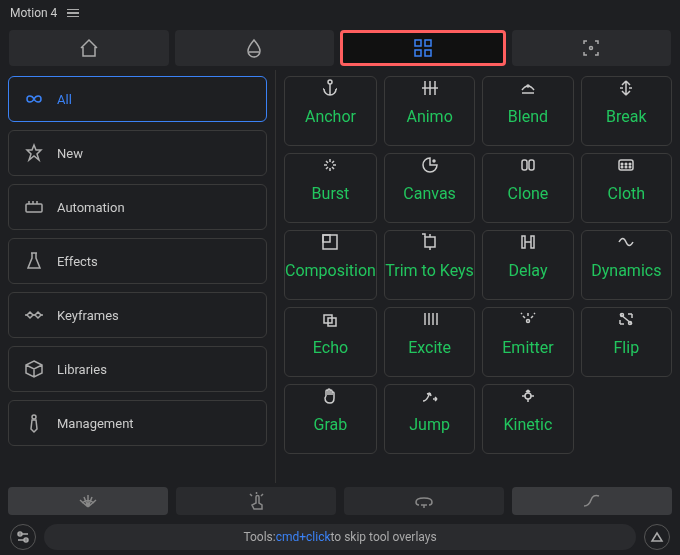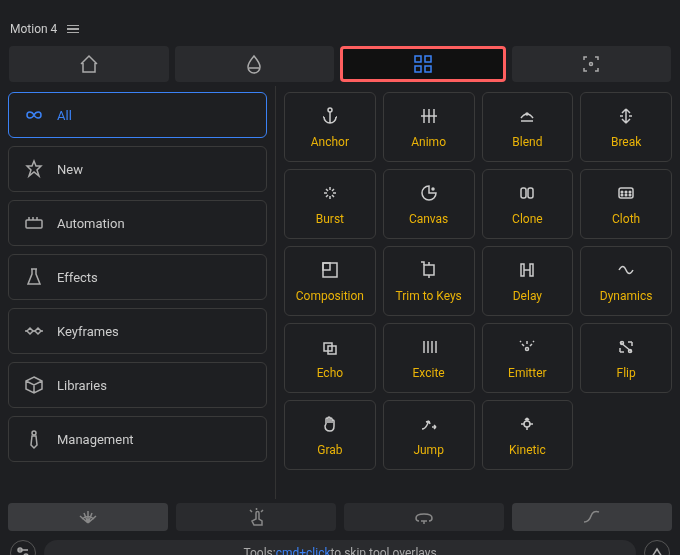--- a/index.html
+++ b/index.html
@@ -1,35 +1,35 @@
 <!DOCTYPE html>
 <html><head>
 <meta charset="utf-8">
 <style>
 * { margin: 0; padding: 0; box-sizing: border-box; }
 body { width: 680px; height: 555px; background: #1e1f22; font-family: -apple-system, Segoe UI, Roboto, sans-serif; color: #b8b8b8; overflow: hidden; }
-.header { display: flex; align-items: center; height: 26px; padding: 0 10px; gap: 10px; font-size: 12px; color: #ccc; margin-top: 16px; }
+.header { display: flex; align-items: center; height: 26px; padding: 0 10px; gap: 10px; font-size: 12px; color: #ccc; }
 .header .menu-icon { display: flex; flex-direction: column; gap: 2px; cursor: pointer; }
 .header .menu-icon span { width: 12px; height: 1.5px; background: #aaa; display: block; }
 .topnav { display: flex; gap: 0; padding: 4px 6px; height: 44px; align-items: stretch; }
 .topnav .tab { flex: 1; display: flex; align-items: center; justify-content: center; background: #2a2b2e; margin: 0 3px; border-radius: 4px; cursor: pointer; }
 .topnav .tab.highlighted { border: 3px solid #ff5f5f; background: #111; }
 .topnav .tab.highlighted svg { stroke: #3b82f6; }
 .topnav svg { stroke: #aaa; fill: none; stroke-width: 1.5; }
 .main { display: flex; height: calc(100% - 26px - 44px - 36px - 36px); }
 .sidebar { width: 276px; padding: 6px 8px; display: flex; flex-direction: column; gap: 8px; overflow-y: auto; border-right: 1px solid #333; text-align: right; }
 .sidebar::-webkit-scrollbar { width: 6px; }
 .sidebar::-webkit-scrollbar-thumb { background: #555; border-radius: 3px; }
 .cat { display: flex; align-items: center; gap: 12px; height: 46px; border: 1px solid #3a3a3a; border-radius: 6px; padding: 0 14px; cursor: pointer; font-size: 13px; color: #ccc; }
 .cat.active { border-color: #3b82f6; color: #3b82f6; }
 .cat.active svg { stroke: #3b82f6; }
 .cat svg { stroke: #aaa; fill: none; stroke-width: 1.5; }
 .grid-wrap { flex: 1; overflow-y: auto; padding: 6px 8px; }
 .grid { display: grid; grid-template-columns: repeat(4, 1fr); gap: 7px; }
-.tool { border: 1px solid #3a3a3a; border-radius: 6px; height: 70px; display: flex; flex-direction: column; align-items: center; justify-content: center; gap: 8px; cursor: pointer; font-size: 12px; color: #eab308; }
+.tool { border: 1px solid #3a3a3a; border-radius: 6px; height: 70px; display: flex; flex-direction: column; align-items: center; justify-content: flex-start; gap: 8px; cursor: pointer; font-size: 16px; color: #22c55e; }
 .tool svg { stroke: #ccc; fill: none; stroke-width: 1.5; }
 .bottomnav { display: flex; height: 36px; padding: 4px 8px; gap: 8px; align-items: stretch; }
 .bottomnav .btab { flex: 1; background: #3a3b3e; border-radius: 4px; display: flex; align-items: center; justify-content: center; cursor: pointer; }
 .bottomnav .btab.darker { background: #2a2b2e; }
 .bottomnav svg { stroke: #888; fill: none; stroke-width: 1.5; }
 .footer { display: flex; height: 36px; align-items: center; padding: 0 10px; gap: 8px; }
 .footer .round { width: 26px; height: 26px; border: 1px solid #555; border-radius: 50%; display: flex; align-items: center; justify-content: center; cursor: pointer; }
 .footer .status { flex: 1; background: #2a2b2e; height: 26px; border-radius: 13px; display: flex; align-items: center; justify-content: center; font-size: 12px; color: #aaa; }
 .footer .status .kbd { color: #3b82f6; }
 .footer .round svg { stroke: #aaa; fill: none; stroke-width: 1.5; }

